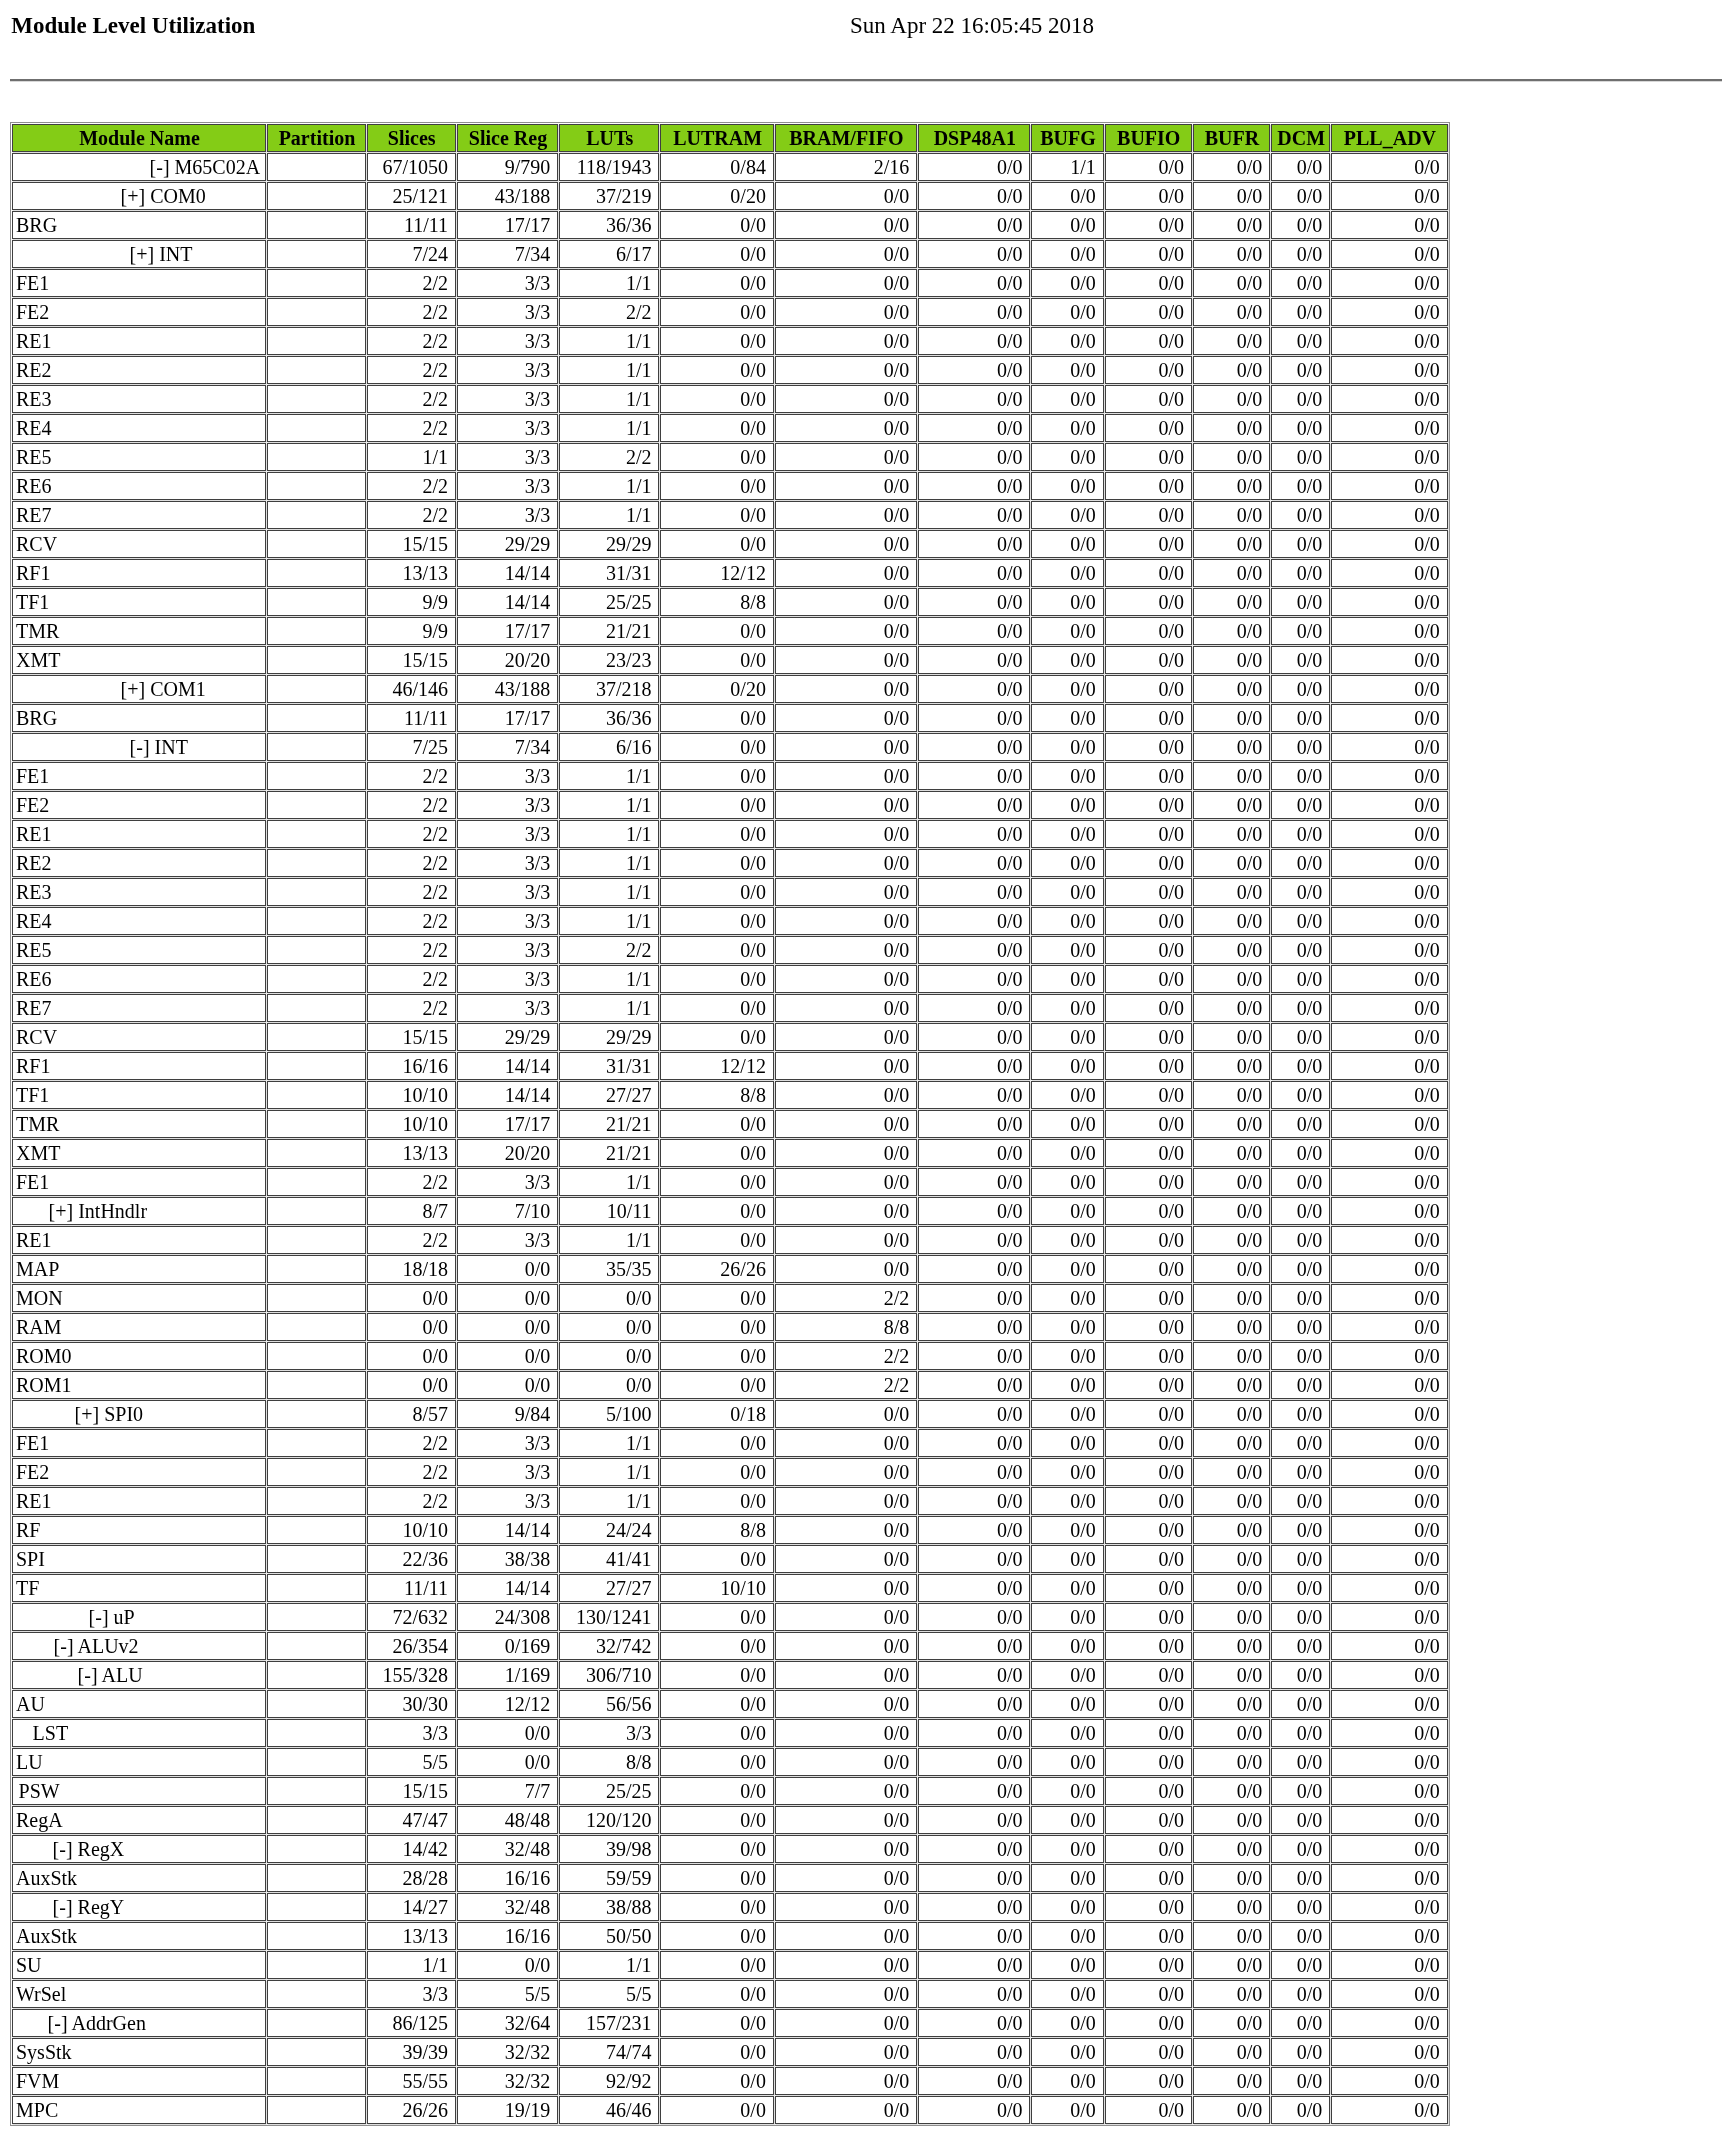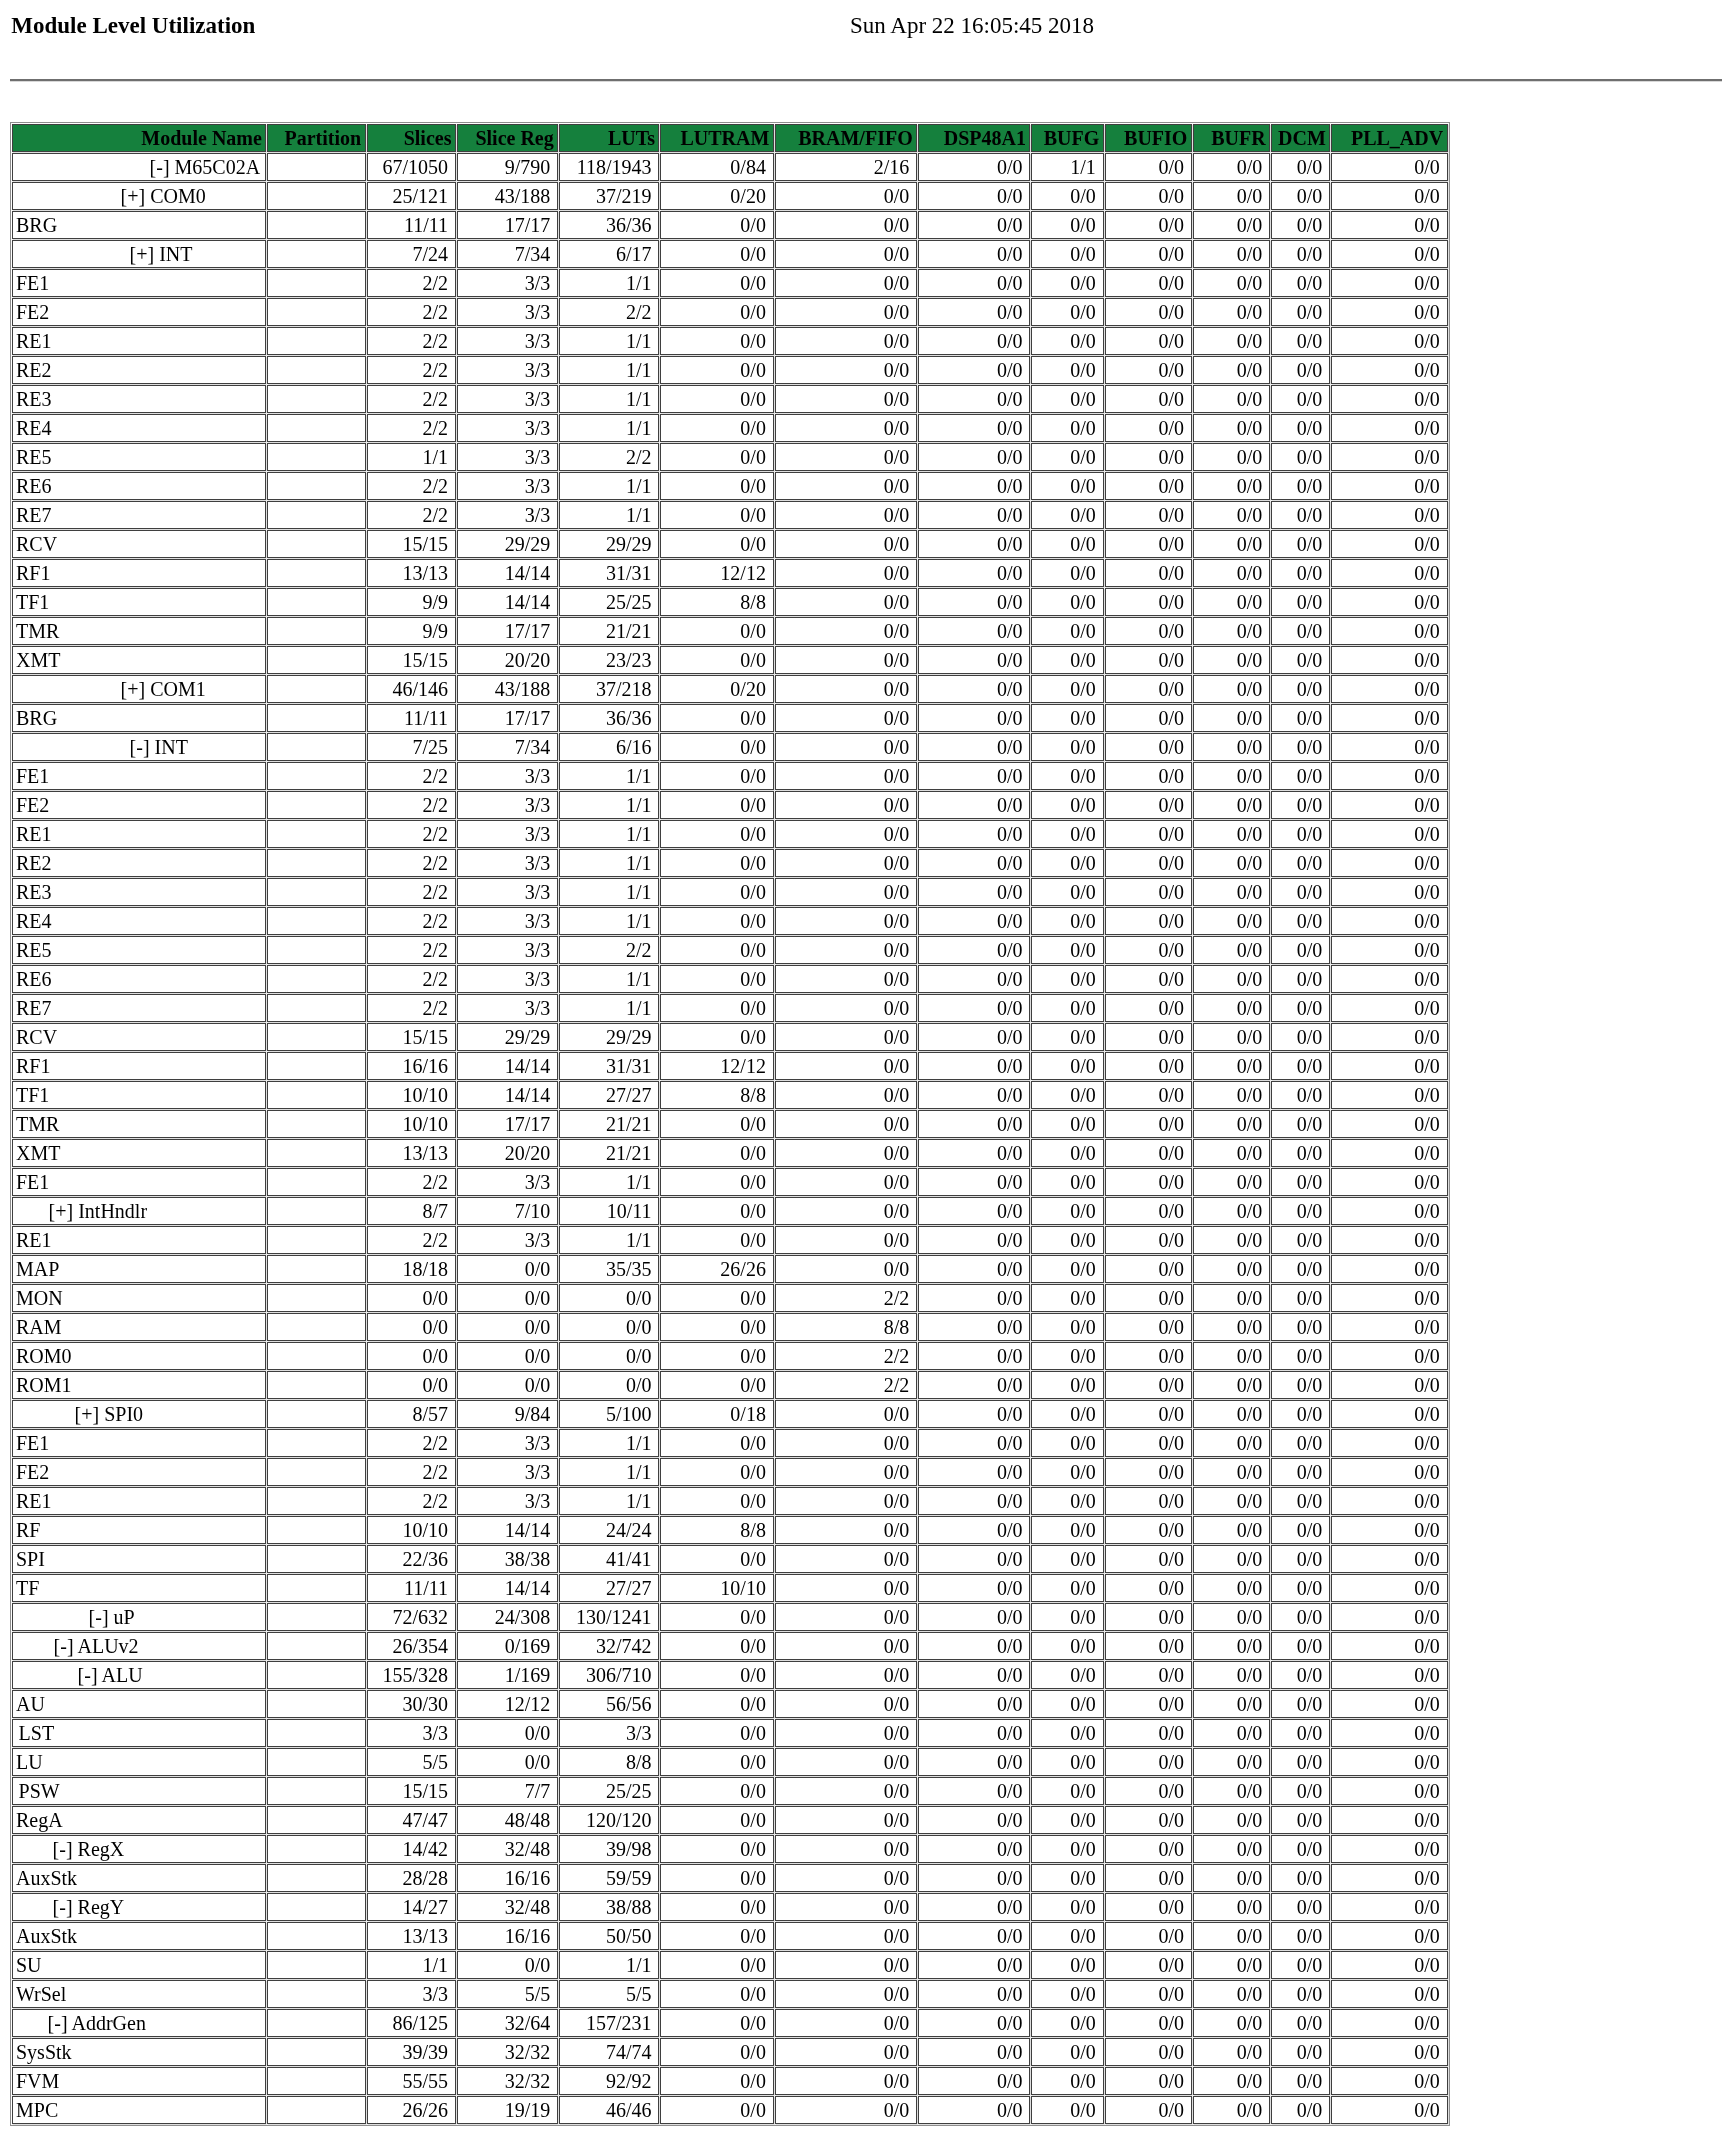--- a/index.html
+++ b/index.html
@@ -29,22 +29,22 @@
     font-size: 20px;
   }
   th, td {
     border: 0.6px solid #3f3f3f;
     box-shadow: 0.6px 0.6px 0 #c8c8c8;
     height: 28px; box-sizing: border-box;
     overflow: hidden; white-space: nowrap;
     font-size: 20px;
   }
   th {
-    background: #15803d; font-weight: bold;
-    text-align: right; padding: 0 3.4px 0 4.5px;
+    background: #84cc16; font-weight: bold;
+    text-align: center; padding: 0 3.4px 0 4.5px;
   }
   td { background: #ffffff; }
   td.num  { text-align: right; padding: 0 6.8px 0 2.3px; }
   td.name { text-align: left;  padding: 0 2.3px 0 3.4px; }
   td.part { padding: 0 3.4px; }
 </style>
 </head>
 <body>
 
 <div class="page-title">Module Level Utilization</div>
@@ -889,21 +889,21 @@
         <td class="num">0/0</td>
         <td class="num">0/0</td>
         <td class="num">0/0</td>
         <td class="num">0/0</td>
         <td class="num">0/0</td>
         <td class="num">0/0</td>
         <td class="num">0/0</td>
         <td class="num">0/0</td>
       </tr>
       <tr>
-        <td class="name" style="padding-left: 6px; margin-top: 12px;">LST</td>
+        <td class="name" style="padding-left: 20px; margin-top: 12px;">LST</td>
         <td class="part"></td>
         <td class="num">3/3</td>
         <td class="num">0/0</td>
         <td class="num">3/3</td>
         <td class="num">0/0</td>
         <td class="num">0/0</td>
         <td class="num">0/0</td>
         <td class="num">0/0</td>
         <td class="num">0/0</td>
         <td class="num">0/0</td>

